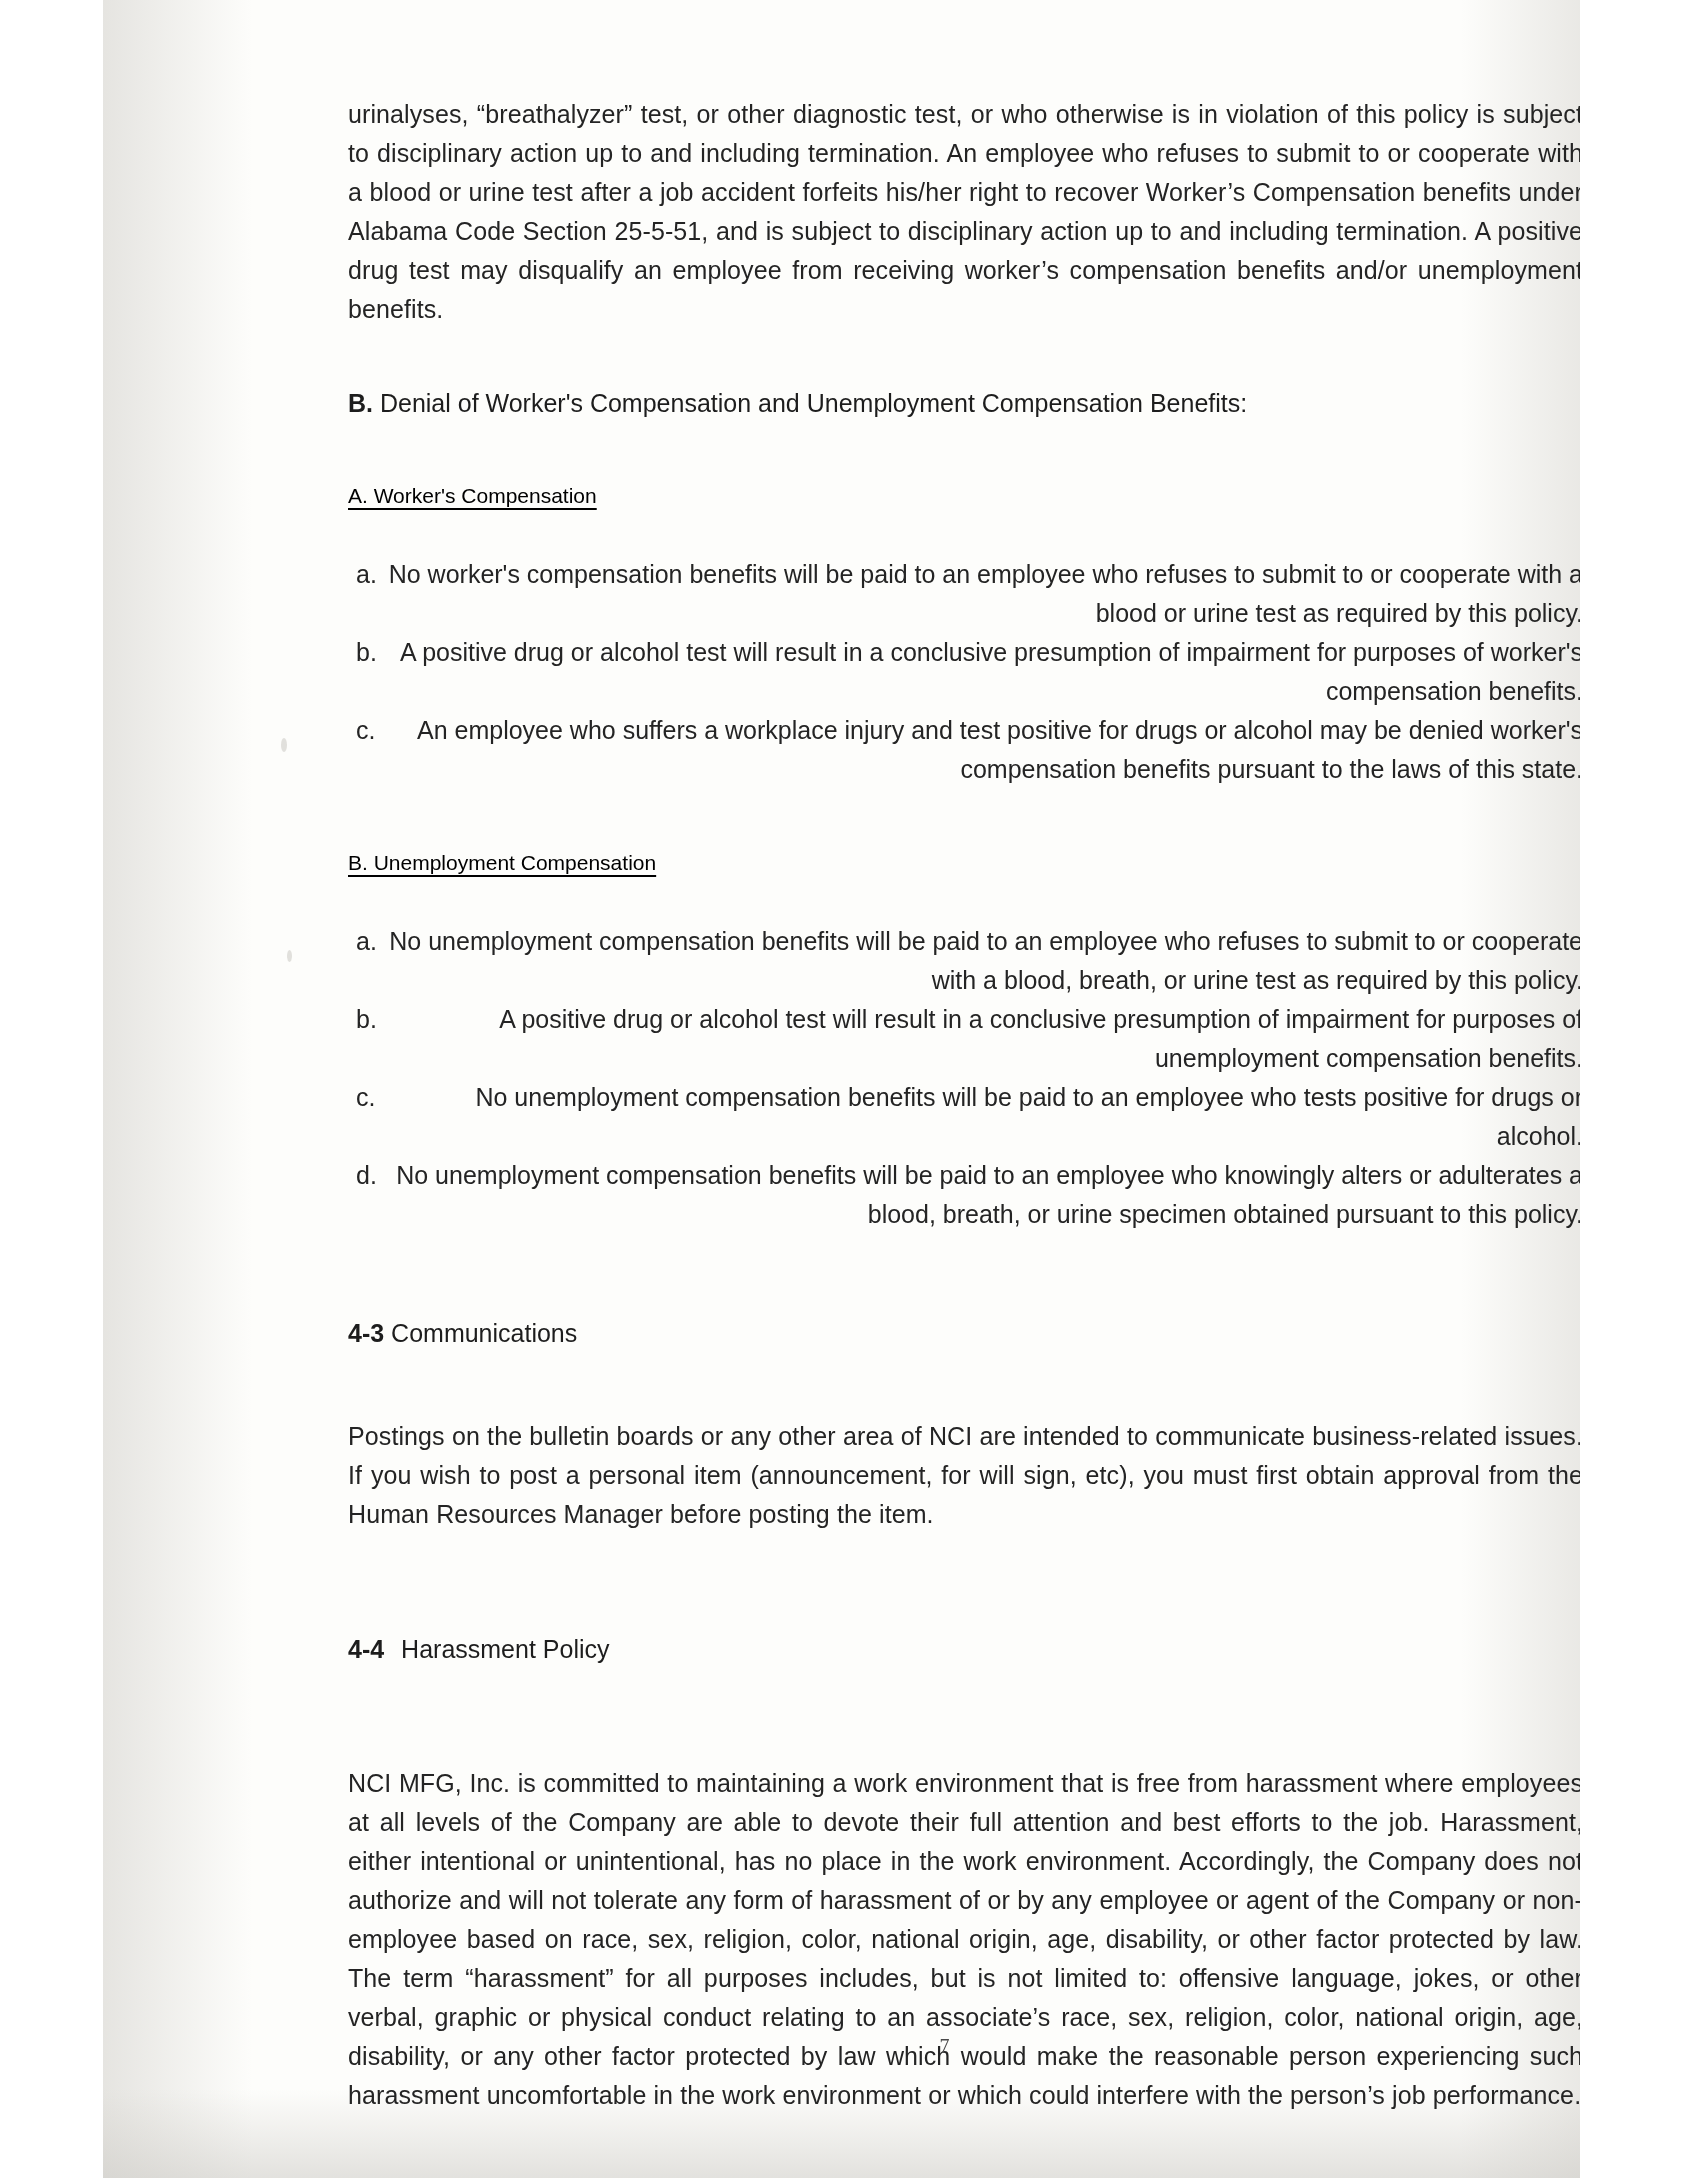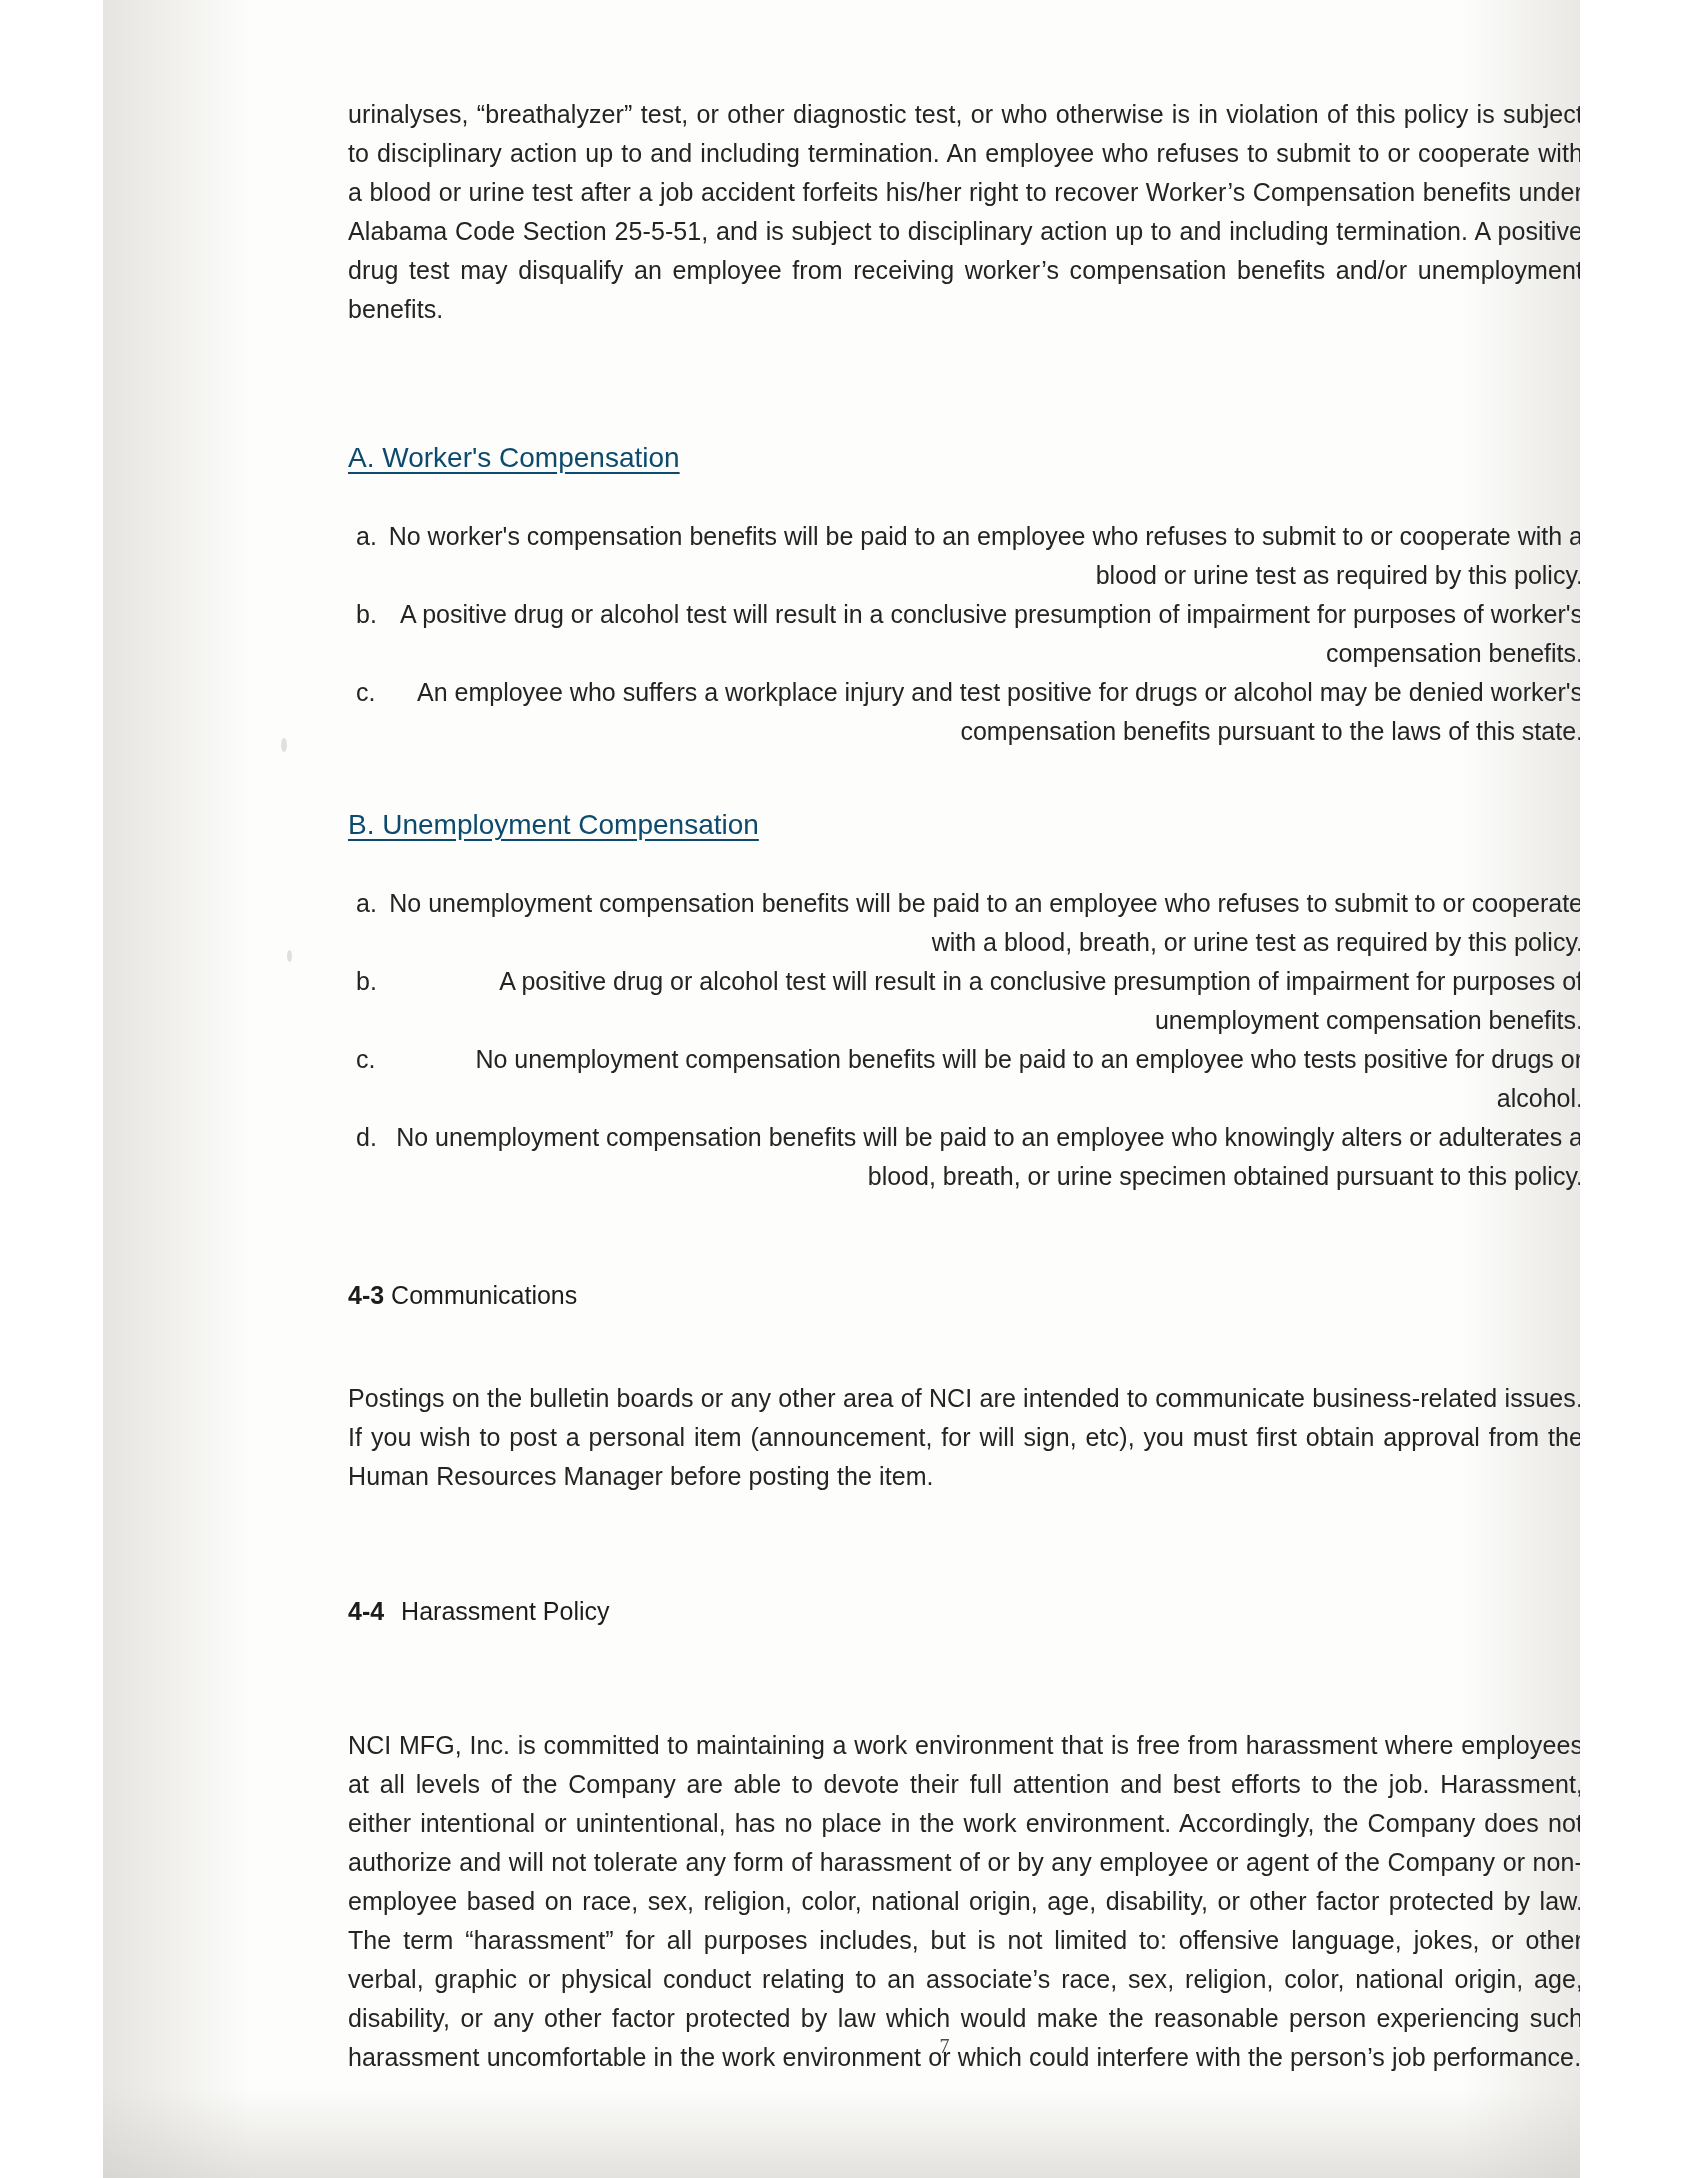--- a/index.html
+++ b/index.html
@@ -61,23 +61,23 @@
   .section-label {
     font-size: 25px;
     line-height: 38px;
     color: #1d1d1d;
     margin: 0;
   }
   .section-label .bold {
     font-weight: bold;
   }
   .sub-heading {
-    font-size: 28px;
+    font-size: 21px;
     line-height: 38px;
-    color: #0c4a6e;
+    color: #000000;
     margin: 0;
   }
   .sub-heading span.u {
     text-decoration: underline;
     text-underline-offset: 5px;
   }
   ol.alpha-list {
     list-style: none;
     margin: 0;
     padding: 0;
@@ -139,20 +139,24 @@
   <div class="speck" style="left:184px; top:950px; width:5px; height:12px;"></div>
   <div class="speck" style="left:1485px; top:1203px; width:7px; height:9px;"></div>
   <div class="speck" style="left:1490px; top:827px; width:6px; height:10px;"></div>
 
   <div class="content">
 
     <p class="para">urinalyses, “breathalyzer” test, or other diagnostic test, or who otherwise is in violation of this policy is subject to disciplinary action up to and including termination. An employee who refuses to submit to or cooperate with a blood or urine test after a job accident forfeits his/her right to recover Worker’s Compensation benefits under Alabama Code Section 25-5-51, and is subject to disciplinary action up to and including termination. A positive drug test may disqualify an employee from receiving worker’s compensation benefits and/or unemployment benefits.</p>
 
     <div class="gap-lg"></div>
 
+    <p class="section-label">
+      <span class="bold">B.</span>
+      <span>Denial of Worker's Compensation and Unemployment Compensation Benefits:</span>
+    </p>
 
     <div class="gap-lg"></div>
 
     <p class="sub-heading">
       <span class="u">A. Worker's Compensation</span>
     </p>
 
     <div class="gap-md"></div>
 
     <ol class="alpha-list">

